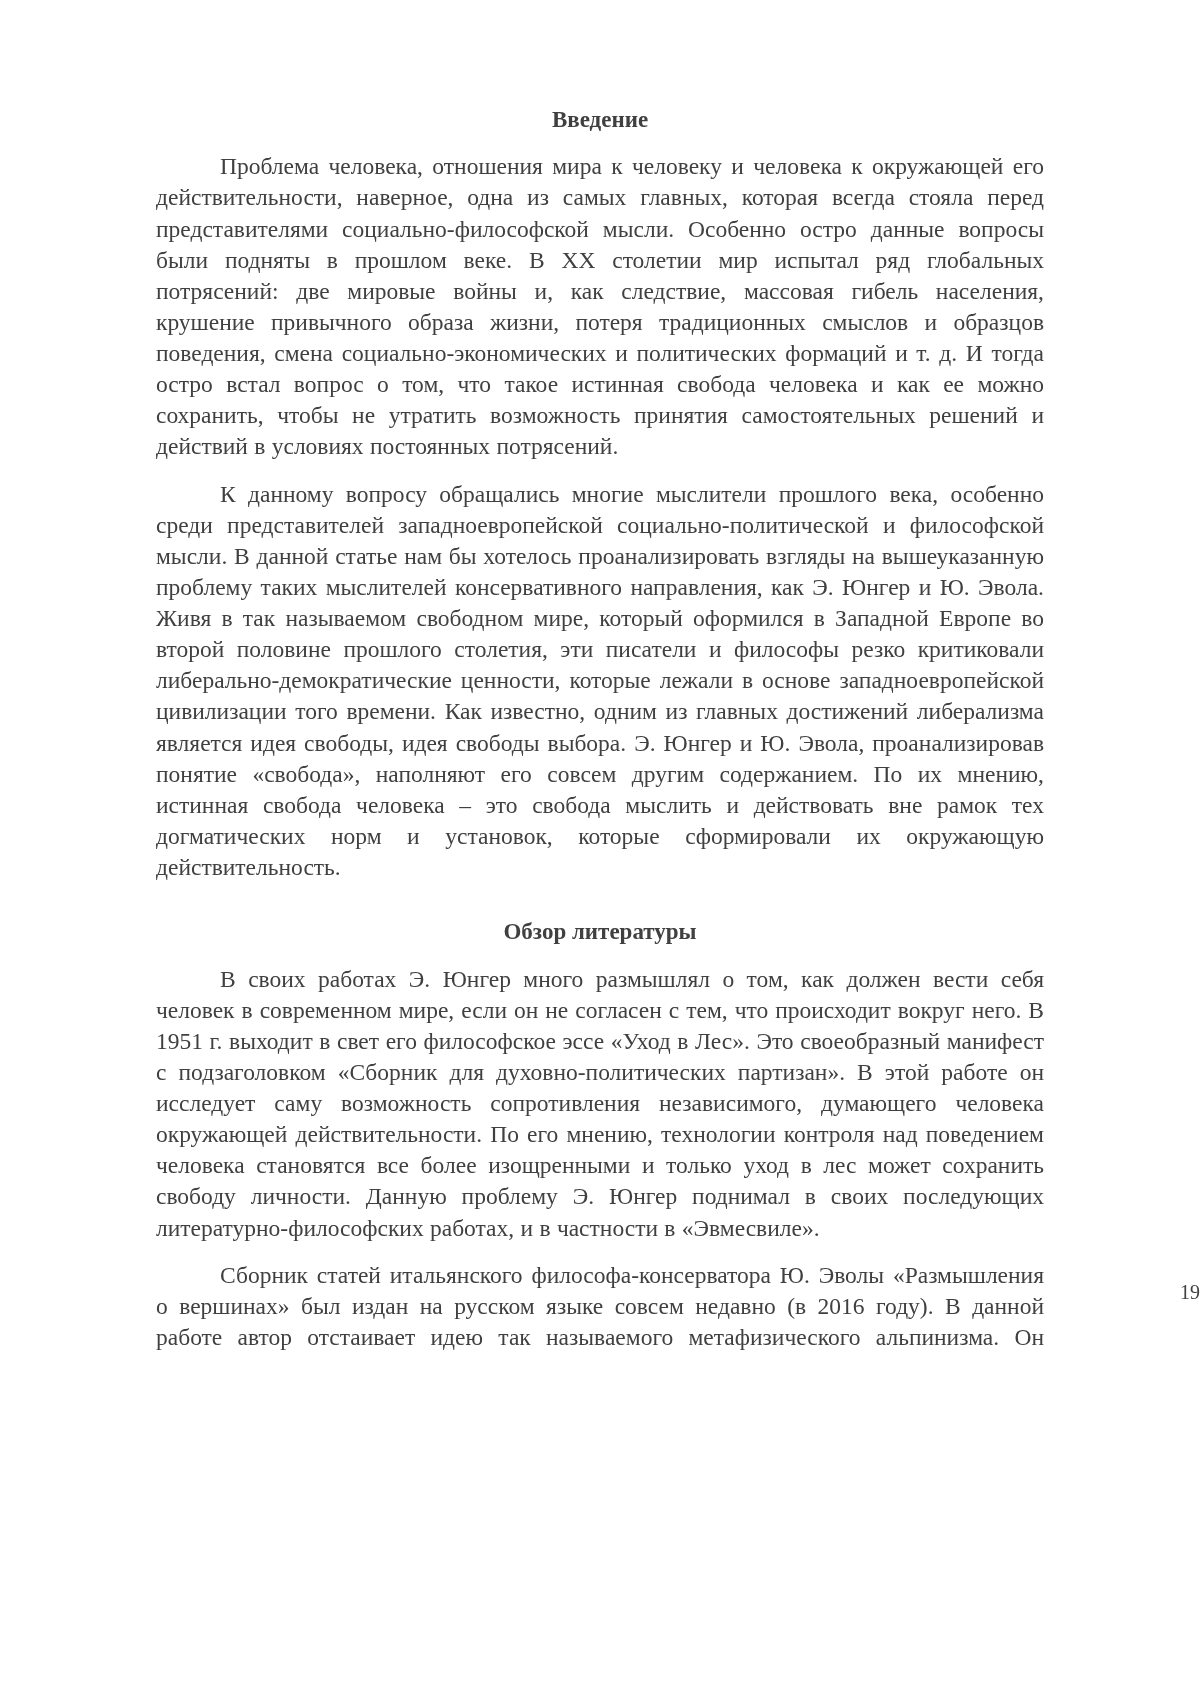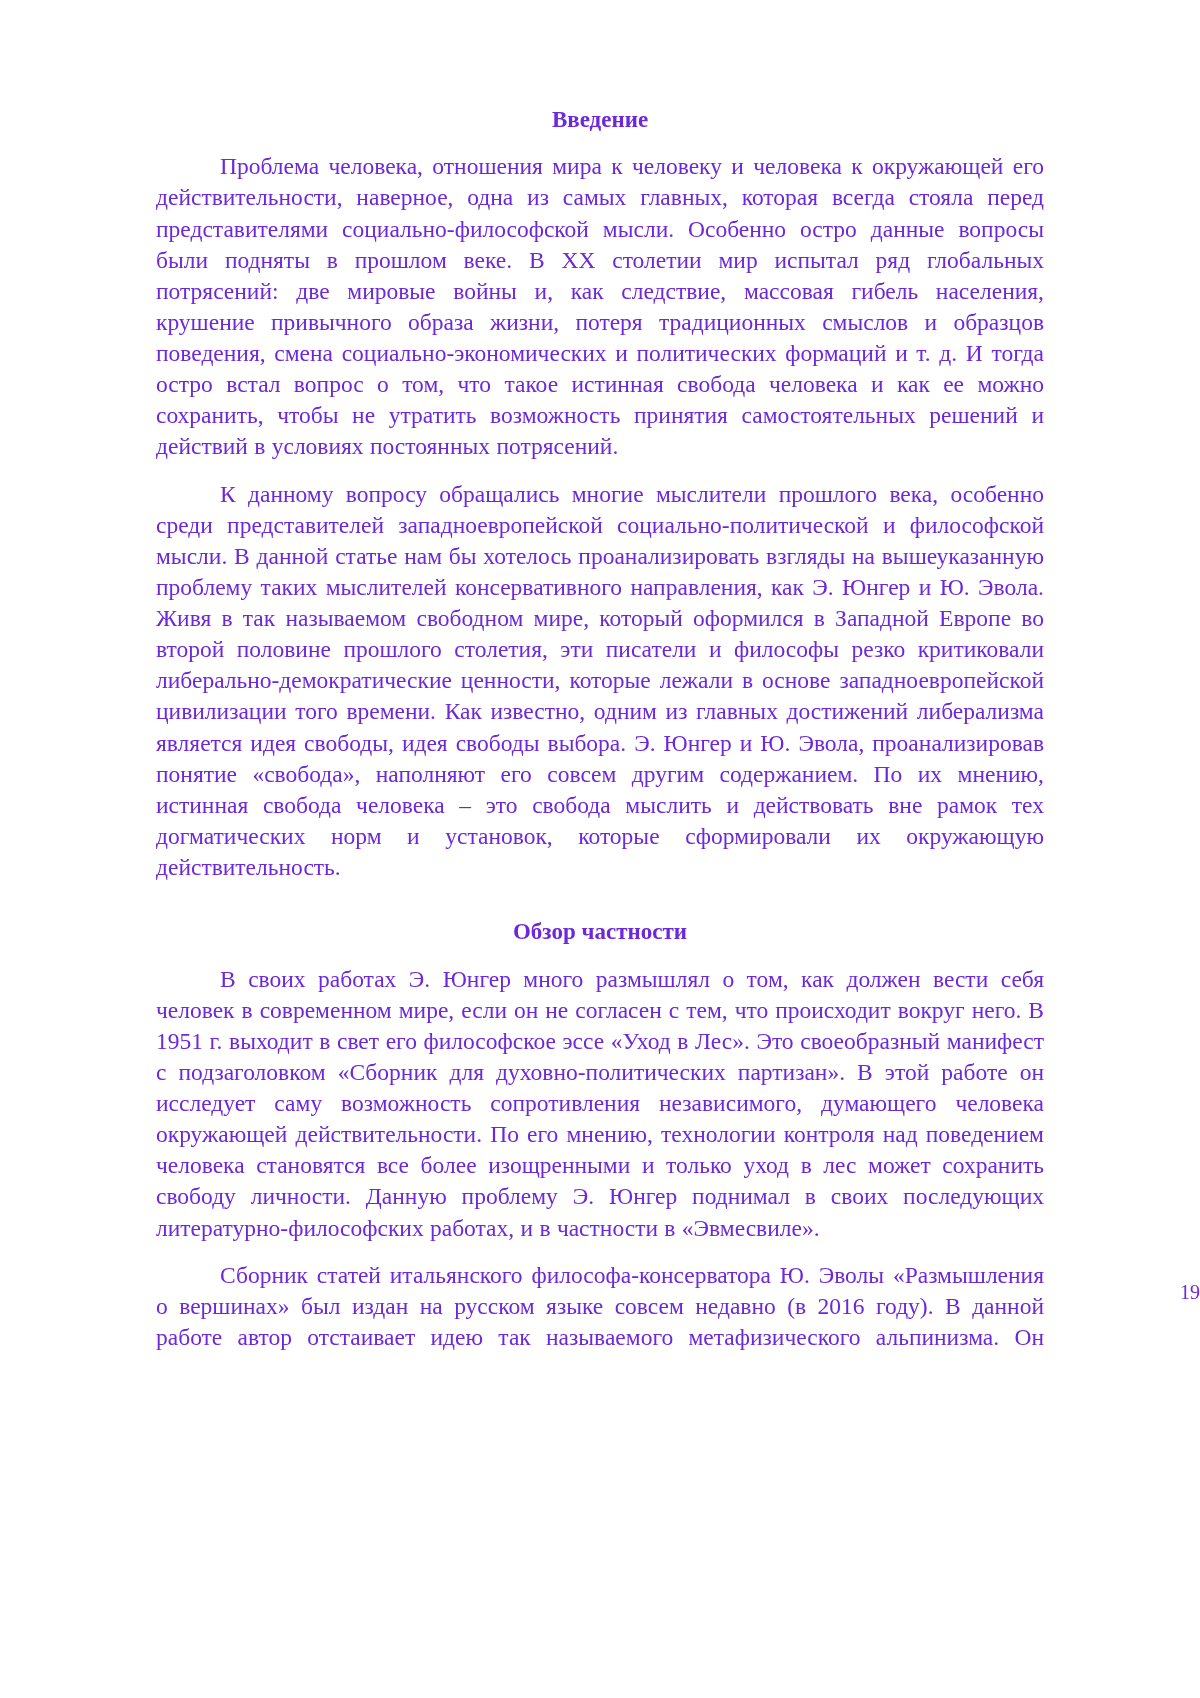--- a/index.html
+++ b/index.html
@@ -9,21 +9,21 @@
   }
   .page {
     position: relative;
     width: 1200px;
     height: 1360px;
     background: #ffffff;
     margin: 0 auto;
     box-sizing: border-box;
     padding: 105px 140px 0 140px;
     font-family: "Liberation Serif", "DejaVu Serif", serif;
-    color: #6d28d9;
+    color: #404040;
   }
   .section-heading {
     text-align: center;
     font-weight: bold;
     font-size: 23px;
     line-height: 1.32;
     margin: 0 0 1px 0;
   }
   .section-heading.spaced {
     margin-top: 34px;
@@ -51,21 +51,21 @@
 <body>
 
 <div class="page">
 
   <h2 class="section-heading">Введение</h2>
 
   <p class="body">Проблема человека, отношения мира к человеку и человека к окружающей его действительности, наверное, одна из самых главных, которая всегда стояла перед представителями социально-философской мысли. Особенно остро данные вопросы были подняты в прошлом веке. В XX столетии мир испытал ряд глобальных потрясений: две мировые войны и, как следствие, массовая гибель населения, крушение привычного образа жизни, потеря традиционных смыслов и образцов поведения, смена социально-экономических и политических формаций и т. д. И тогда остро встал вопрос о том, что такое истинная свобода человека и как ее можно сохранить, чтобы не утратить возможность принятия самостоятельных решений и действий в условиях постоянных потрясений.</p>
 
   <p class="body">К данному вопросу обращались многие мыслители прошлого века, особенно среди представителей западноевропейской социально-политической и философской мысли. В данной статье нам бы хотелось проанализировать взгляды на вышеуказанную проблему таких мыслителей консервативного направления, как Э. Юнгер и Ю. Эвола. Живя в так называемом свободном мире, который оформился в Западной Европе во второй половине прошлого столетия, эти писатели и философы резко критиковали либерально-демократические ценности, которые лежали в основе западноевропейской цивилизации того времени. Как известно, одним из главных достижений либерализма является идея свободы, идея свободы выбора. Э. Юнгер и Ю. Эвола, проанализировав понятие «свобода», наполняют его совсем другим содержанием. По их мнению, истинная свобода человека – это свобода мыслить и действовать вне рамок тех догматических норм и установок, которые сформировали их окружающую действительность.</p>
 
-  <h2 class="section-heading spaced">Обзор частности</h2>
+  <h2 class="section-heading spaced">Обзор литературы</h2>
 
   <p class="body">В своих работах Э. Юнгер много размышлял о том, как должен вести себя человек в современном мире, если он не согласен с тем, что происходит вокруг него. В 1951 г. выходит в свет его философское эссе «Уход в Лес». Это своеобразный манифест с подзаголовком «Сборник для духовно-политических партизан». В этой работе он исследует саму возможность сопротивления независимого, думающего человека окружающей действительности. По его мнению, технологии контроля над поведением человека становятся все более изощренными и только уход в лес может сохранить свободу личности. Данную проблему Э. Юнгер поднимал в своих последующих литературно-философских работах, и в частности в «Эвмесвиле».</p>
 
   <p class="body">Сборник статей итальянского философа-консерватора Ю. Эволы «Размышления о вершинах» был издан на русском языке совсем недавно (в 2016 году). В данной работе автор отстаивает идею так называемого метафизического альпинизма. Он критикует современный подход к альпинизму лишь как к виду спорта и подчеркивает необходимость развития осмысленного, созерцательного, духовного, почти литургического характера восхождения. Для него уход в горы – это своего рода противостояние</p>
 
   <div class="page-number">19</div>
 
 </div>
 
 </body></html>

